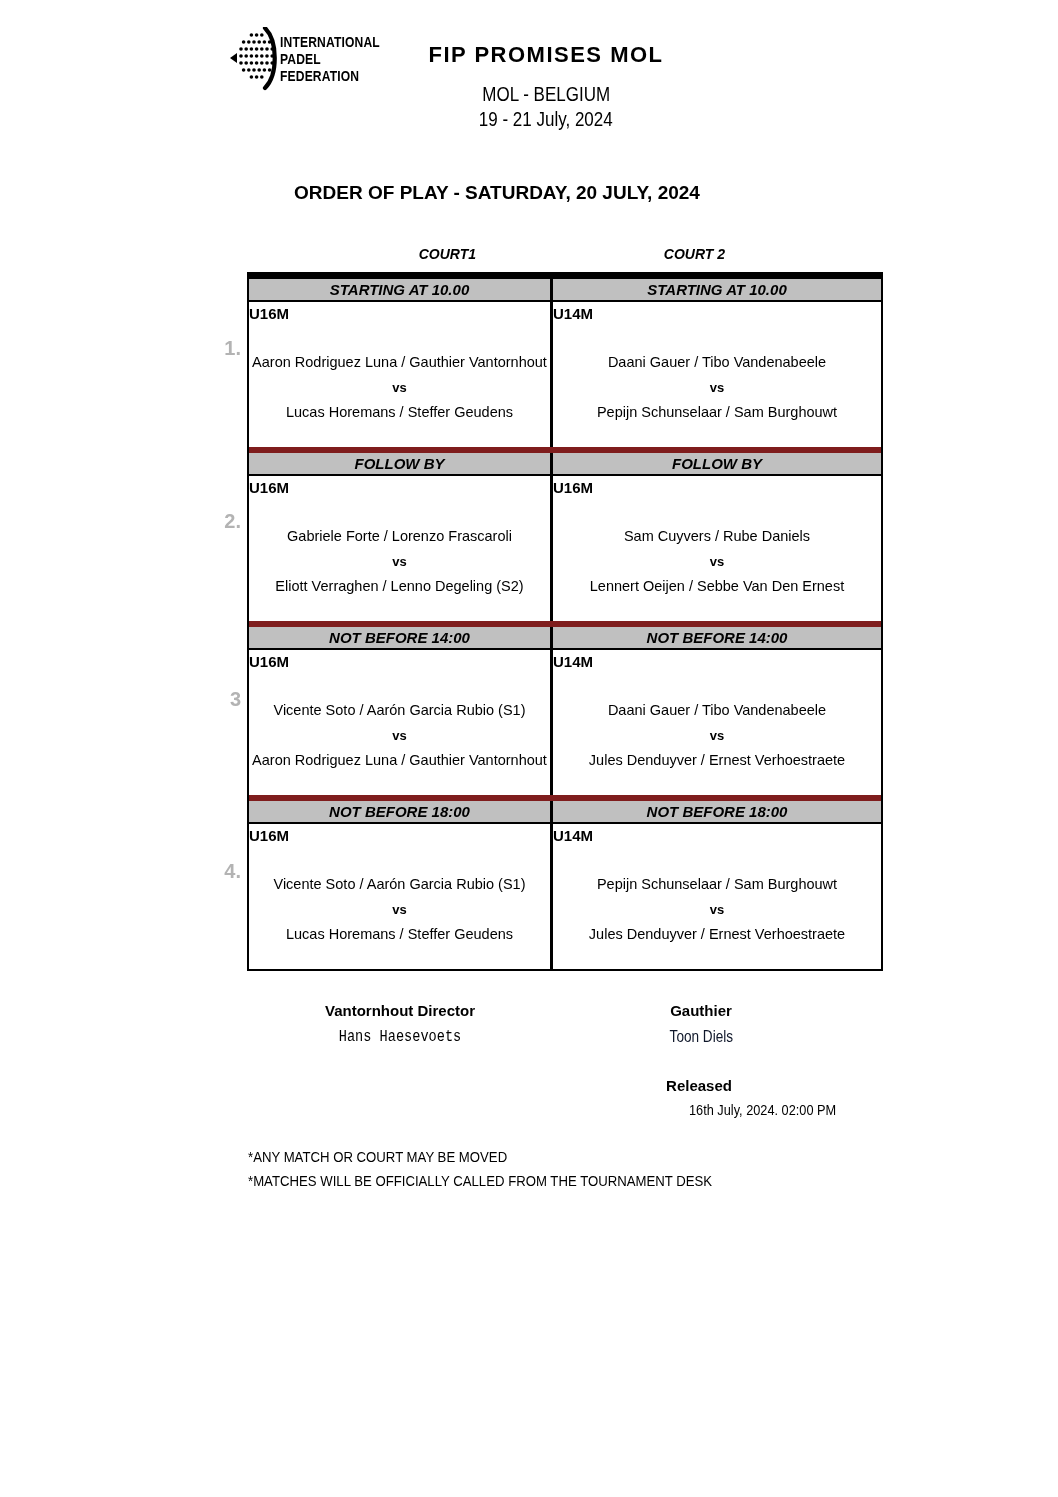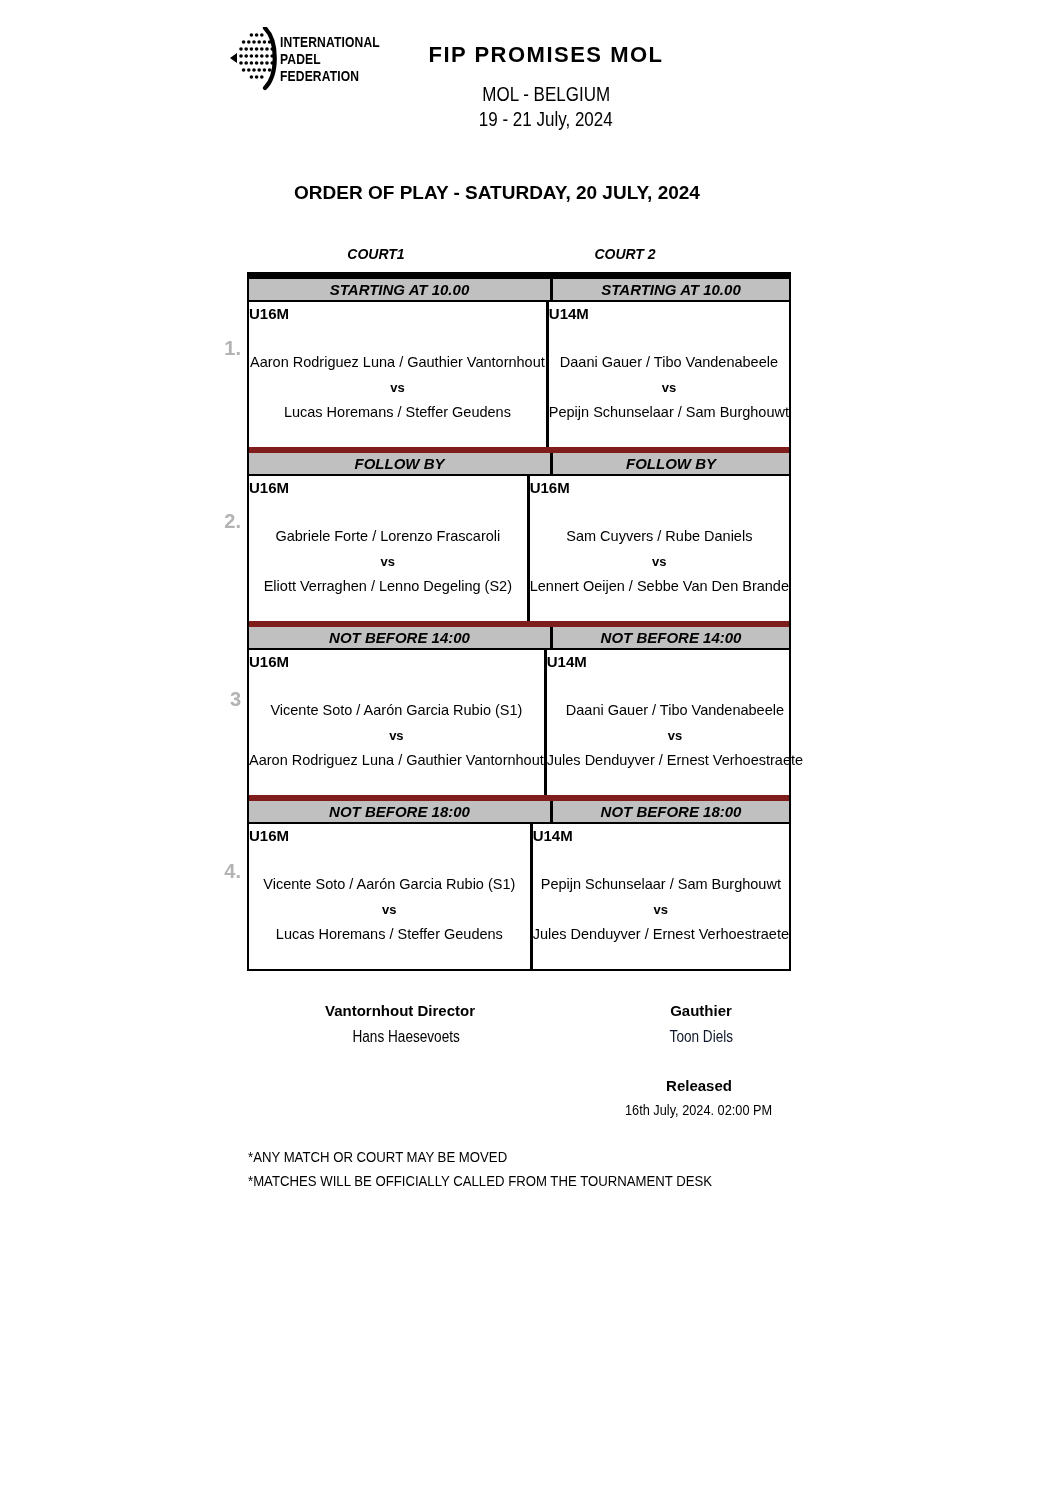--- a/index.html
+++ b/index.html
@@ -26,29 +26,29 @@
   .event-sub { left:296px; width:500px; text-align:center; font-size:20px; }
   .narrow { display:inline-block; transform:scaleX(0.85); transform-origin:center top; white-space:nowrap; }
   .narrow-left { display:inline-block; transform:scaleX(0.85); transform-origin:left top; white-space:nowrap; }
 
   .order-title {
     left:197px; top:182px; width:600px; text-align:center;
     font-size:19px; font-weight:bold;
   }
 
   .court-label {
-    top:246px; width:200px; text-align:center;
+    top:246px; width:200px; text-align:right;
     font-size:14px; font-weight:bold; font-style:italic;
   }
   .court-label.c1 { left:276px; }
   .court-label.c2 { left:525px; }
 
   
   .sched {
-    left:247px; top:272px; width:544px;
+    left:247px; top:272px; width:636px;
     border:2px solid #000; border-top:none;
     background:#fff;
   }
   .top-bar { height:7px; background:#000; }
   .slot-row { display:flex; border-bottom:2px solid #000; background:#c0c0c0; }
   .section + .section .slot-row { border-top:6px solid #7f1d1d; }
   .slot {
     height:21px; line-height:21px; text-align:center;
     font-size:15px; font-weight:bold; font-style:italic;
   }
@@ -180,21 +180,21 @@
       <div class="cell colA">
         <div class="cat">U16M</div>
         <div class="team t1">Gabriele Forte / Lorenzo Frascaroli</div>
         <div class="vs">vs</div>
         <div class="team">Eliott Verraghen / Lenno Degeling (S2)</div>
       </div>
       <div class="cell colB">
         <div class="cat">U16M</div>
         <div class="team t1">Sam Cuyvers / Rube Daniels</div>
         <div class="vs">vs</div>
-        <div class="team">Lennert Oeijen / Sebbe Van Den Brande</div>
+        <div class="team">Lennert Oeijen / Sebbe Van Den Ernest</div>
       </div>
     </div>
   </div>
 
   <div class="section">
     <div class="slot-row">
       <div class="slot colA">NOT BEFORE 14:00</div>
       <div class="slot colB">NOT BEFORE 14:00</div>
     </div>
     <div class="match-row">
@@ -229,22 +229,22 @@
         <div class="cat">U14M</div>
         <div class="team t1">Pepijn Schunselaar / Sam Burghouwt</div>
         <div class="vs">vs</div>
         <div class="team">Jules Denduyver / Ernest Verhoestraete</div>
       </div>
     </div>
   </div>
 </div>
 
 <div class="abs block-label" style="left:250px; top:1002px;">Vantornhout Director</div>
-<div class="abs block-value" style="left:256px; top:1028px;"><span class="narrow">Hans Haesevoets</span></div>
+<div class="abs block-value" style="left:250px; top:1028px;font-family:Liberation Mono, monospace;"><span class="narrow">Hans Haesevoets</span></div>
 
 <div class="abs block-label" style="left:551px; top:1002px;">Gauthier</div>
 <div class="abs block-value referee-name" style="left:551px; top:1028px;"><span class="narrow">Toon Diels</span></div>
 
 <div class="abs block-label" style="left:549px; top:1077px;">Released</div>
-<div class="abs block-value" style="left:549px; top:1101px; font-size:15px;"><span class="narrow">16th July, 2024. 02:00 PM</span></div>
+<div class="abs block-value" style="left:549px; top:1101px; font-size:15px;text-align:right;"><span class="narrow">16th July, 2024. 02:00 PM</span></div>
 
 <div class="abs note" style="top:1148px;"><span class="narrow-left">*ANY MATCH OR COURT MAY BE MOVED</span></div>
 <div class="abs note" style="top:1172px;"><span class="narrow-left">*MATCHES WILL BE OFFICIALLY CALLED FROM THE TOURNAMENT DESK</span></div>
 
 </body></html>

